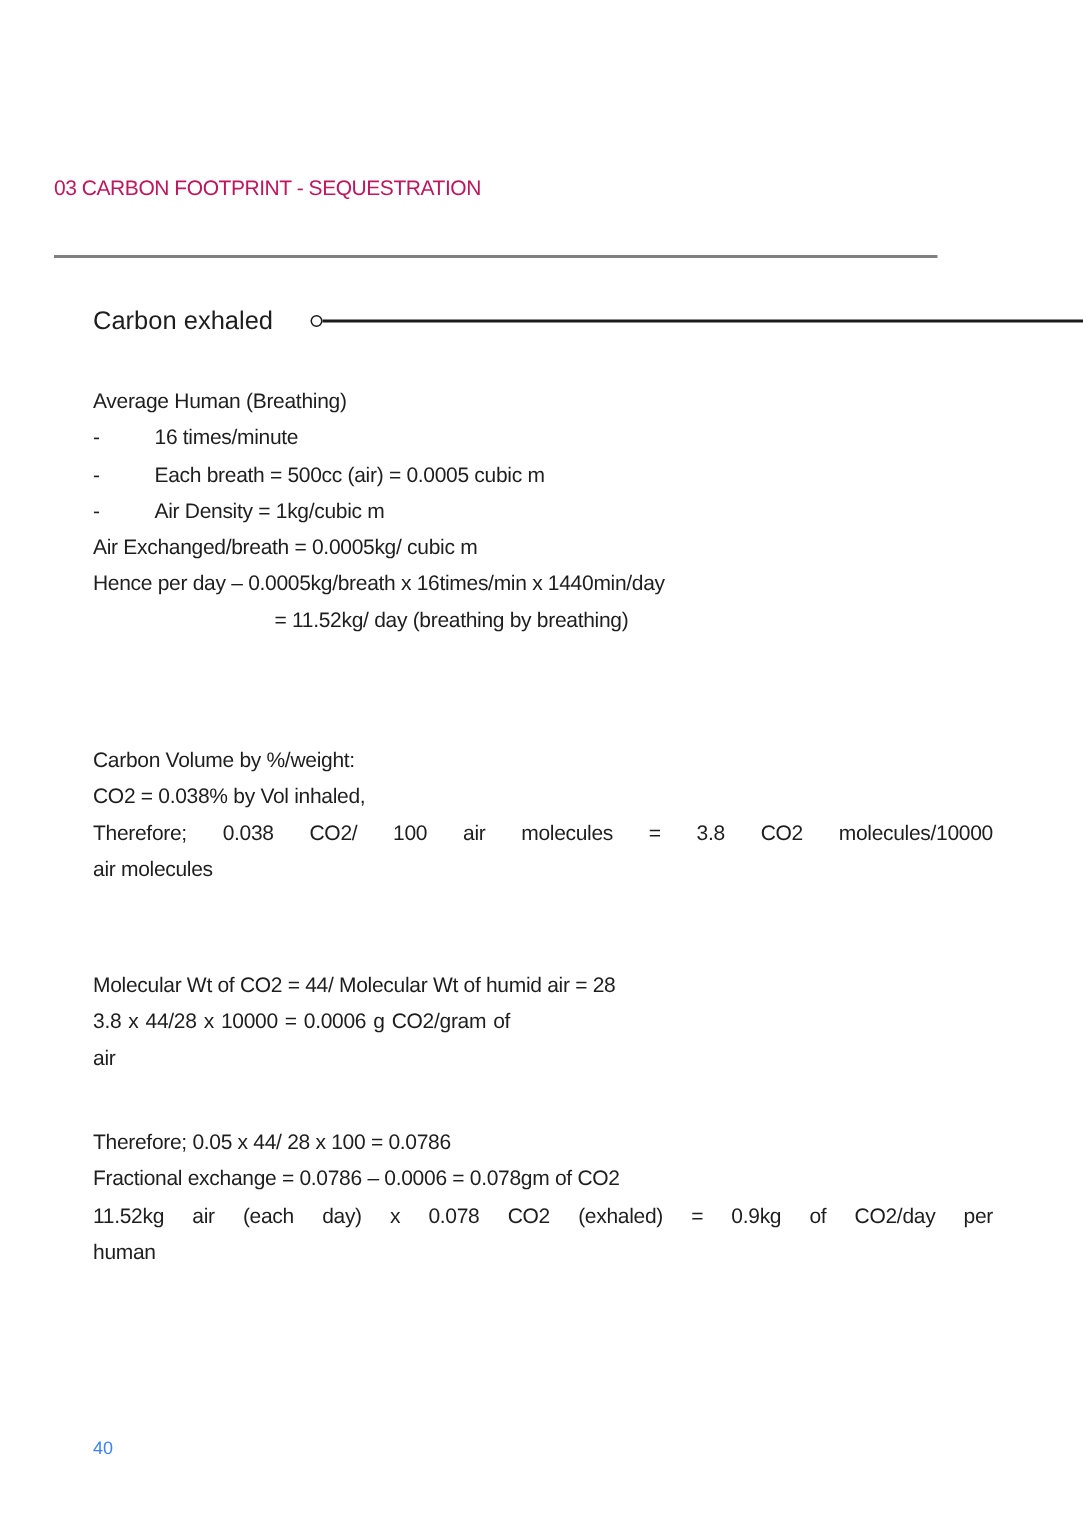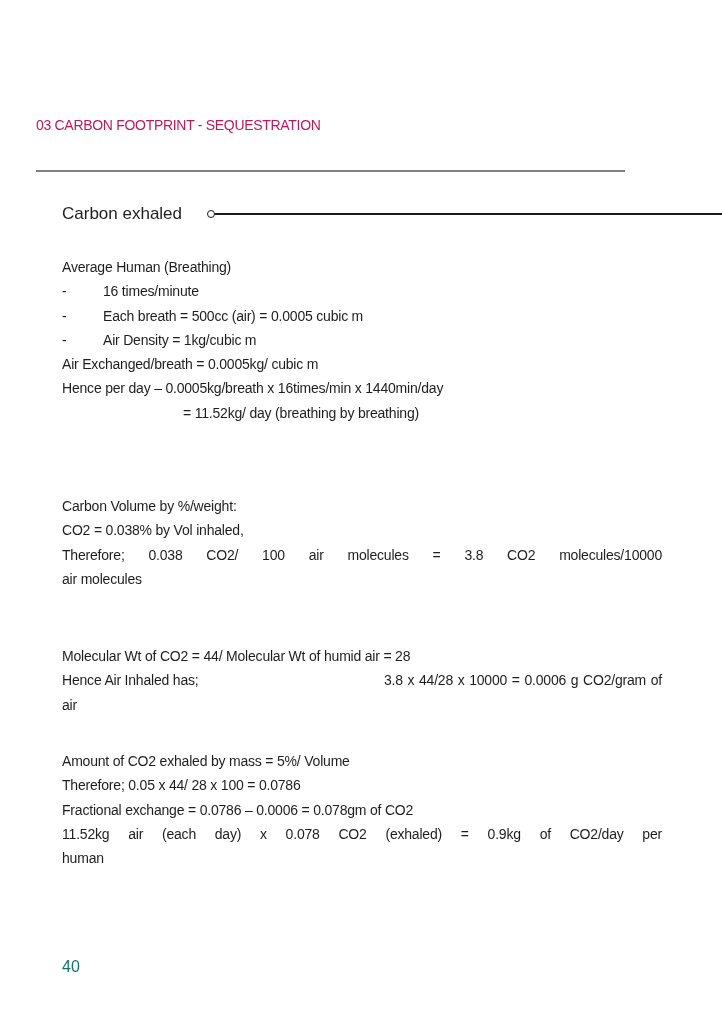--- a/index.html
+++ b/index.html
@@ -89,22 +89,22 @@
     }
     .justify {
       text-align: justify;
       text-align-last: justify;
       white-space: normal;
     }
     .page-number {
       position: absolute;
       left: 62px;
       top: 958px;
-      font-size: 16px;
-      color: #0f766e;
+      font-size: 12px;
+      color: #3b82f6;
       text-align: center;
     }
   </style>
 </head>
 <body>
 
 <div class="page-title">03 CARBON FOOTPRINT - SEQUESTRATION</div>
 <div class="title-rule"></div>
 
 <div class="section-label">Carbon exhaled</div>
@@ -135,27 +135,25 @@
 <div class="body-text" style="top:478px;margin-top:16px;">
   <div class="line-row">Carbon Volume by %/weight:</div>
   <div class="line-row">CO2 = 0.038% by Vol inhaled,</div>
   <div class="justify">Therefore; 0.038 CO2/ 100 air molecules = 3.8 CO2 molecules/10000</div>
   <div class="line-row">air molecules</div>
 </div>
 
 <div class="body-text" style="top:624px;margin-top:20px;">
   <div class="line-row">Molecular Wt of CO2 = 44/ Molecular Wt of humid air = 28</div>
   <div class="line-row" style="display:flex; justify-content:space-between;">
-    <span>Hence Air Inhaled has;</span>
     <span style="word-spacing:1px;">3.8 x 44/28 x 10000 = 0.0006 g CO2/gram of</span>
   </div>
   <div class="line-row">air</div>
 </div>
 
 <div class="body-text" style="top:749px;">
-  <div class="line-row">Amount of CO2 exhaled by mass = 5%/ Volume</div>
   <div class="line-row">Therefore; 0.05 x 44/ 28 x 100 = 0.0786</div>
   <div class="line-row">Fractional exchange = 0.0786 – 0.0006 = 0.078gm of CO2</div>
   <div class="justify">11.52kg air (each day) x 0.078 CO2 (exhaled) = 0.9kg of CO2/day per</div>
   <div class="line-row">human</div>
 </div>
 
 <div class="page-number">40</div>
 
 </body></html>

